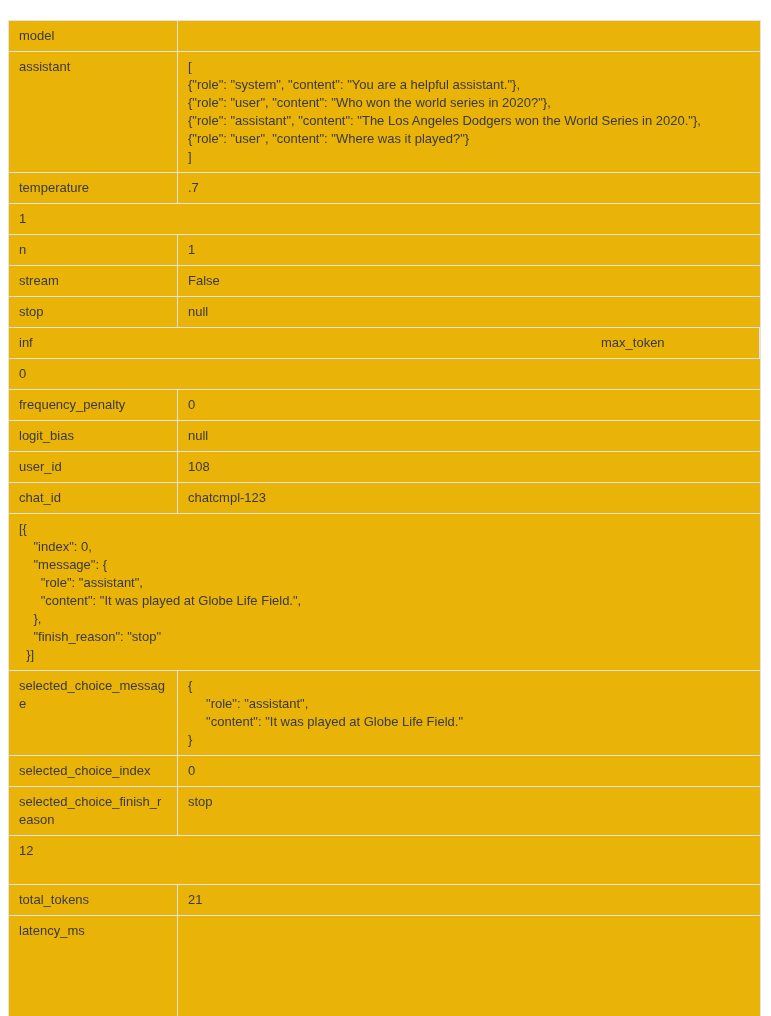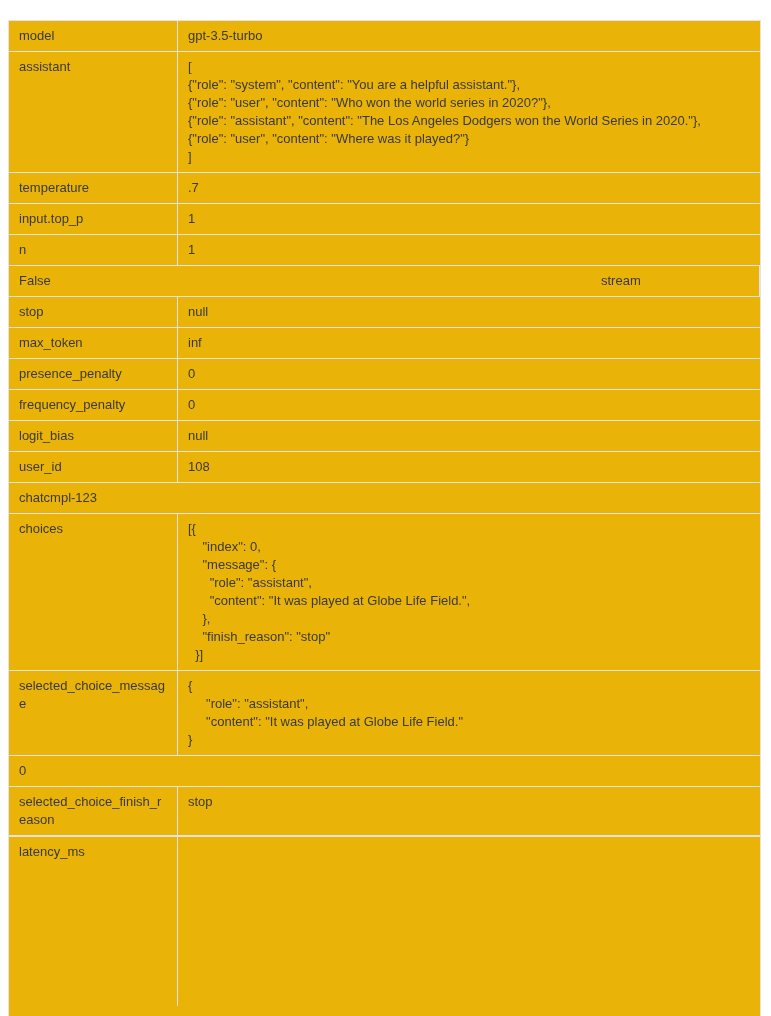--- a/index.html
+++ b/index.html
@@ -58,119 +58,122 @@
   .row.tall .cell {
     min-height: 48px;
   }
 </style>
 </head>
 <body style="background: rgb(255, 255, 255);">
 
 <div class="kv-table" id="kv-table">
   <div class="row">
     <div class="cell key">model</div>
-    <div class="cell val">gpt-3.5-turbo</div>
   </div>
 
   <div class="row">
     <div class="cell key">assistant</div>
     <div class="cell val">[
 {"role": "system", "content": "You are a helpful assistant."},
 {"role": "user", "content": "Who won the world series in 2020?"},
 {"role": "assistant", "content": "The Los Angeles Dodgers won the World Series in 2020."},
 {"role": "user", "content": "Where was it played?"}
 ]</div>
   </div>
 
   <div class="row">
     <div class="cell key">temperature</div>
     <div class="cell val">.7</div>
   </div>
 
   <div class="row">
-    <div class="cell key">input.top_p</div>
     <div class="cell val">1</div>
   </div>
 
   <div class="row">
     <div class="cell key">n</div>
     <div class="cell val">1</div>
   </div>
 
   <div class="row">
+    <div class="cell key">stream</div>
     <div class="cell val">False</div>
-    <div class="cell key">stream</div>
   </div>
 
   <div class="row">
     <div class="cell key">stop</div>
     <div class="cell val">null</div>
   </div>
 
   <div class="row">
+    <div class="cell val">inf</div>
     <div class="cell key">max_token</div>
-    <div class="cell val">inf</div>
   </div>
 
   <div class="row">
-    <div class="cell key">presence_penalty</div>
     <div class="cell val">0</div>
   </div>
 
   <div class="row">
     <div class="cell key">frequency_penalty</div>
     <div class="cell val">0</div>
   </div>
 
   <div class="row">
     <div class="cell key">logit_bias</div>
     <div class="cell val">null</div>
   </div>
 
   <div class="row">
     <div class="cell key">user_id</div>
     <div class="cell val">108</div>
   </div>
 
   <div class="row">
+    <div class="cell key">chat_id</div>
     <div class="cell val">chatcmpl-123</div>
   </div>
 
 
   <div class="row">
-    <div class="cell key">choices</div>
     <div class="cell val">[{
     "index": 0,
     "message": {
       "role": "assistant",
       "content": "It was played at Globe Life Field.",
     },
     "finish_reason": "stop"
   }]</div>
   </div>
 
   <div class="row">
     <div class="cell key">selected_choice_message</div>
     <div class="cell val">{
      "role": "assistant",
      "content": "It was played at Globe Life Field."
 }</div>
   </div>
 
   <div class="row">
+    <div class="cell key">selected_choice_index</div>
     <div class="cell val">0</div>
   </div>
 
   <div class="row">
     <div class="cell key">selected_choice_finish_reason</div>
     <div class="cell val">stop</div>
   </div>
 
 
   <div class="row tall">
+    <div class="cell val">12</div>
   </div>
 
+  <div class="row">
+    <div class="cell key">total_tokens</div>
+    <div class="cell val">21</div>
+  </div>
 
   <div class="row">
     <div class="cell key">latency_ms</div>
     <div class="cell val">100</div>
   </div>
 </div>
 
 </body></html>

